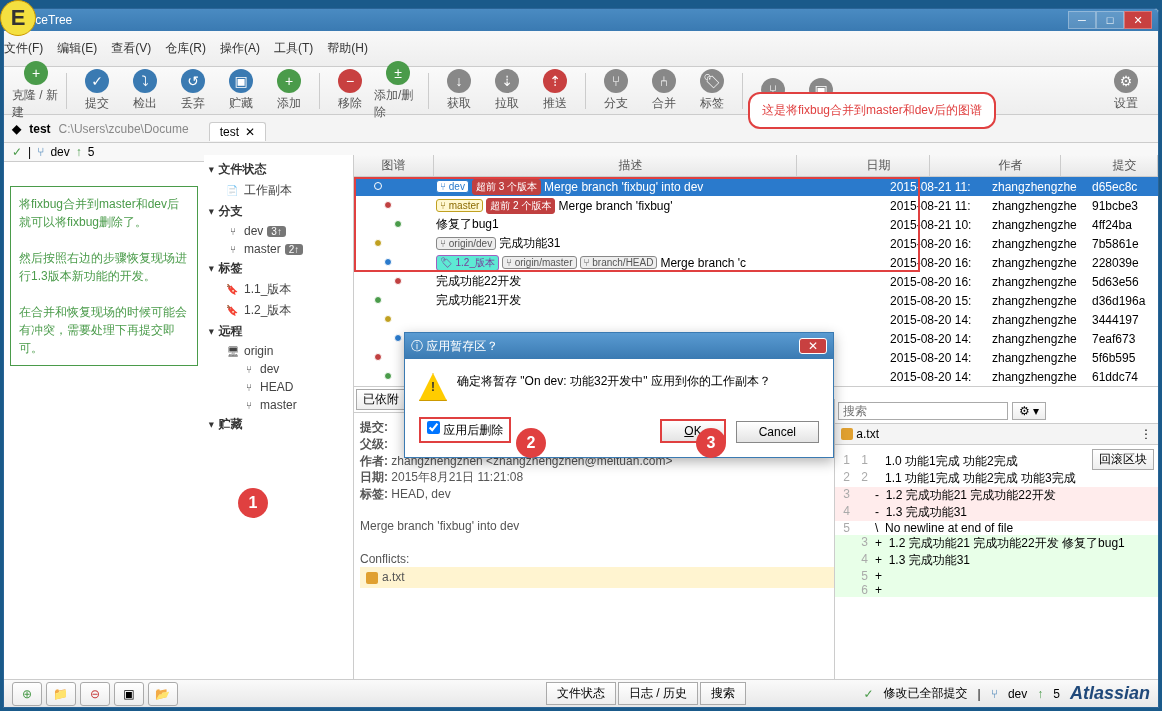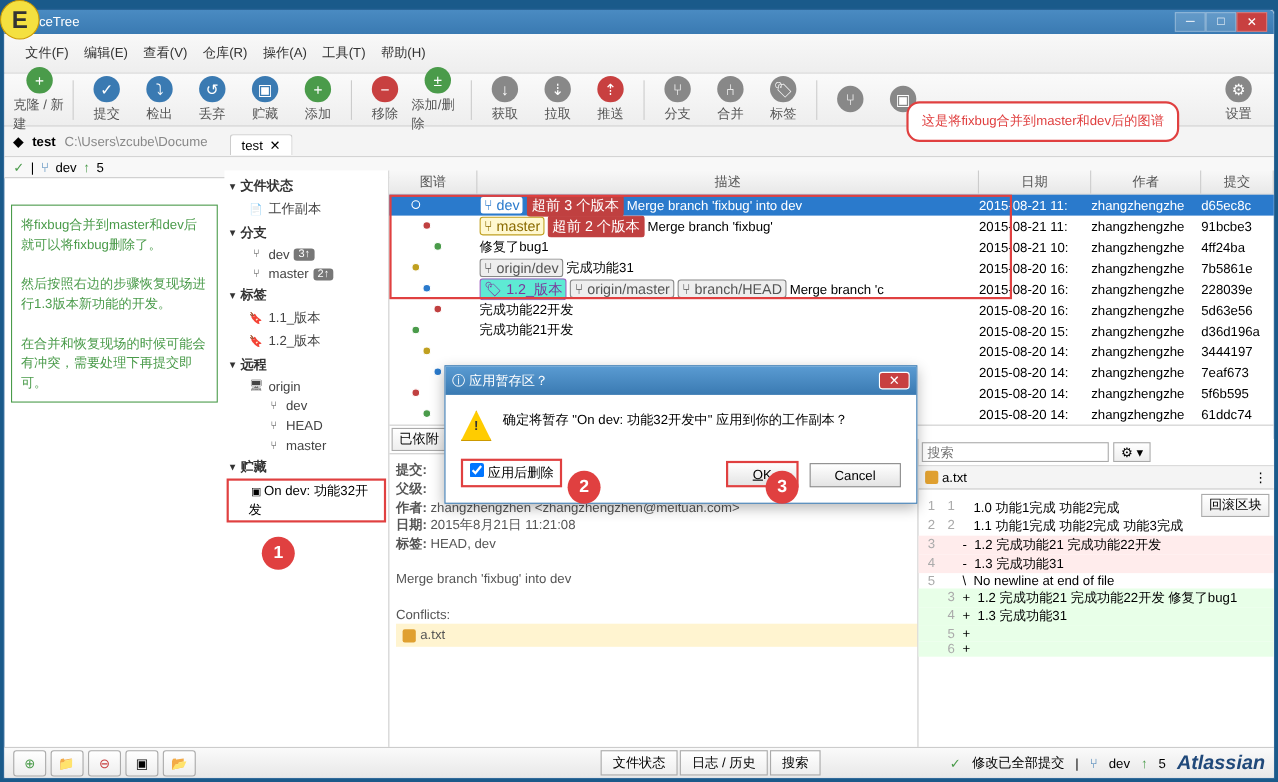--- a/index.html
+++ b/index.html
@@ -6,21 +6,21 @@
 body { background: #1a5a8a; width: 1162px; height: 711px; position: relative; overflow: hidden; }
 
 
 .window { position: absolute; top: 8px; left: 3px; right: 3px; bottom: 3px; background: #fff; border: 1px solid #2a6496; border-radius: 4px 4px 0 0; }
 .titlebar { height: 22px; background: linear-gradient(#4a8bc2,#3a7ab2); color: #fff; display: flex; align-items: center; padding: 0 6px; border-radius: 4px 4px 0 0; }
 .titlebar .title { flex: 1; font-size: 12px; }
 .win-btns { display: flex; gap: 0; }
 .win-btn { width: 28px; height: 18px; background: rgba(255,255,255,.15); border: 1px solid rgba(255,255,255,.3); display: flex; align-items: center; justify-content: center; color: #fff; font-size: 11px; }
 .win-btn.close { background: #c84040; }
 
-.menubar { height: 36px; background: linear-gradient(#f8f8f8,#eee); display: flex; align-items: center; padding: 0 19px; gap: 14px; border-bottom: 1px solid #ccc; }
+.menubar { height: 36px; background: linear-gradient(#f8f8f8,#eee); display: flex; align-items: center; padding: 0 0; gap: 14px; border-bottom: 1px solid #ccc; }
 .menubar span { color: #333; }
 
 .toolbar { height: 48px; background: linear-gradient(#fafafa,#eee); display: flex; align-items: center; padding: 0 8px; border-bottom: 1px solid #ccc; position: relative; }
 .tool-item { display: flex; flex-direction: column; align-items: center; width: 48px; color: #555; gap: 2px; }
 .tool-item .ico { width: 24px; height: 24px; border-radius: 50%; display: flex; align-items: center; justify-content: center; font-size: 14px; color: #fff; }
 .tool-sep { width: 1px; height: 36px; background: #ccc; margin: 0 6px; }
 .ico.green{background:#4a9b4a}.ico.blue{background:#3a7ab2}.ico.red{background:#c84040}.ico.gray{background:#888}
 
 .repo-bar { height: 28px; background: #f4f4f4; display: flex; align-items: center; padding: 0 8px; border-bottom: 1px solid #ccc; gap: 8px; }
 .repo-bar .repo-marker { font-weight: bold; }
@@ -45,33 +45,33 @@
 
 
 .main { flex: 1; display: flex; flex-direction: column; position: relative; }
 .filter-bar { height: 28px; display: flex; align-items: center; padding: 2px 6px; gap: 6px; border-bottom: 1px solid #ccc; }
 .sel { border: 1px solid #aaa; padding: 1px 14px 1px 6px; background: linear-gradient(#fff,#eee); position: relative; }
 .sel::after { content: "▾"; position: absolute; right: 3px; top: 1px; font-size: 9px; }
 .chk { display: flex; align-items: center; gap: 3px; }
 .jump { margin-left: auto; color: #1a5a8a; }
 
 .grid-wrap { border-bottom: 1px solid #ccc; }
-.grid-head { display: flex; background: linear-gradient(#f8f8f8,#e8e8e8); border-bottom: 1px solid #ccc; }
+.grid-head { display: flex; background: linear-gradient(#f8f8f8,#e8e8e8); border-bottom: 1px solid #ccc; gap: 31px; }
 .gh { border-right: 1px solid #ccc; padding: 2px 4px; text-align: center; color: #555; }
 .col-graph{width:80px}.col-desc{flex:1}.col-date{width:102px}.col-auth{width:100px}.col-commit{width:66px}
 .grid-body { position: relative; }
 .grid-body .highlight-box { position: absolute; border: 2px solid #e04040; left: 0; right: 238px; top: 0; height: 95px; pointer-events: none; }
 .grow { display: flex; align-items: center; height: 19px; }
 .grow.sel-row { background: #2a7acc; color: #fff; }
 .grow .c-graph { width: 80px; position: relative; height: 19px; }
 .grow .c-desc { flex: 1; padding-left: 2px; white-space: nowrap; overflow: hidden; display: flex; align-items: center; gap: 3px; }
 .grow .c-date { width: 102px; }
 .grow .c-auth { width: 100px; }
 .grow .c-commit { width: 66px; }
-.tag { border: 1px solid; border-radius: 3px; padding: 0 3px; font-size: 13px; display: inline-flex; align-items: center; gap: 2px; background: #fff; }
+.tag { border: 1px solid; border-radius: 3px; padding: 0 3px; font-size: 10px; display: inline-flex; align-items: center; gap: 2px; background: #fff; }
 .tag.dev{border-color:#2a7acc;color:#2a7acc}.tag.master{border-color:#c0a020;color:#8a6a00;background:#fff8d0}.tag.ahead{background:#c04040;color:#fff;border-color:#c04040}.tag.origin{border-color:#888;color:#555;background:#eee}.tag.ver{border-color:#a060c0;color:#7a3a9a;background:#5eead4}
 
 .dot { position: absolute; width: 8px; height: 8px; border-radius: 50%; border: 1px solid #fff; top: 5px; }
 
 .commit-detail { padding: 6px; border-top: 1px solid #ccc; font-size: 11px; color: #555; line-height: 1.4; }
 .commit-detail .k { font-weight: bold; }
 
 .btn-strip { padding: 2px; display:flex; gap:2px; }
 .btn-strip .b { border:1px solid #aaa; padding:1px 6px; background:linear-gradient(#fff,#eee); }
 
@@ -287,21 +287,20 @@
         </div>
         <div class="side-item" style="padding-left: 38px;">
           <span class="side-ico">⑂</span>
           <span>HEAD</span>
         </div>
         <div class="side-item" style="padding-left: 38px;">
           <span class="side-ico">⑂</span>
           <span>master</span>
         </div>
         <div class="side-group">贮藏</div>
-        <div class="stash-item"><span class="side-ico">▣</span><span>On dev: 功能32开发</span></div>
       </div>
 
     <div class="main">
 
       <div class="grid-wrap">
         <div class="grid-head">
           <div class="gh col-graph">图谱</div>
           <div class="gh col-desc">描述</div>
           <div class="gh col-date">日期</div>
           <div class="gh col-auth">作者</div>
@@ -562,16 +561,16 @@
       <div>确定将暂存 "On dev: 功能32开发中" 应用到你的工作副本？</div>
     </div>
     <div class="dialog-btns">
       <label class="chk-del"><input type="checkbox" checked="" style=""> <span>应用后删除</span></label>
       <button class="dbtn ok"><u>O</u><span>K</span></button>
       <button class="dbtn">Cancel</button>
     </div>
   </div>
 </div>
 
-<div class="annot-bubble" style="left:824px;top:92px">这是将fixbug合并到master和dev后的图谱</div>
+<div class="annot-bubble" style="left:748px;top:92px">这是将fixbug合并到master和dev后的图谱</div>
 <div class="annot-circle" style="left:238px;top:488px">1</div>
 <div class="annot-circle" style="left:516px;top:428px">2</div>
 <div class="annot-circle" style="left:696px;top:428px">3</div>
 
 </body></html>

